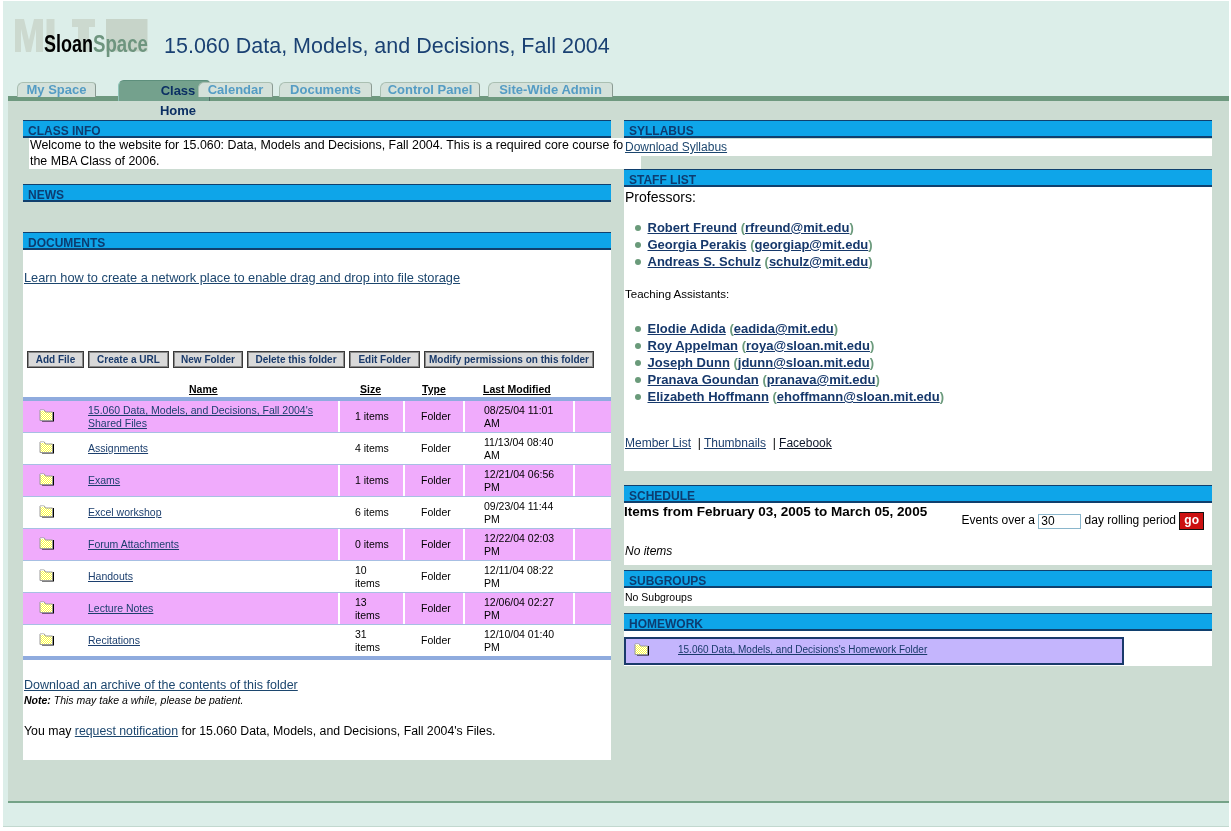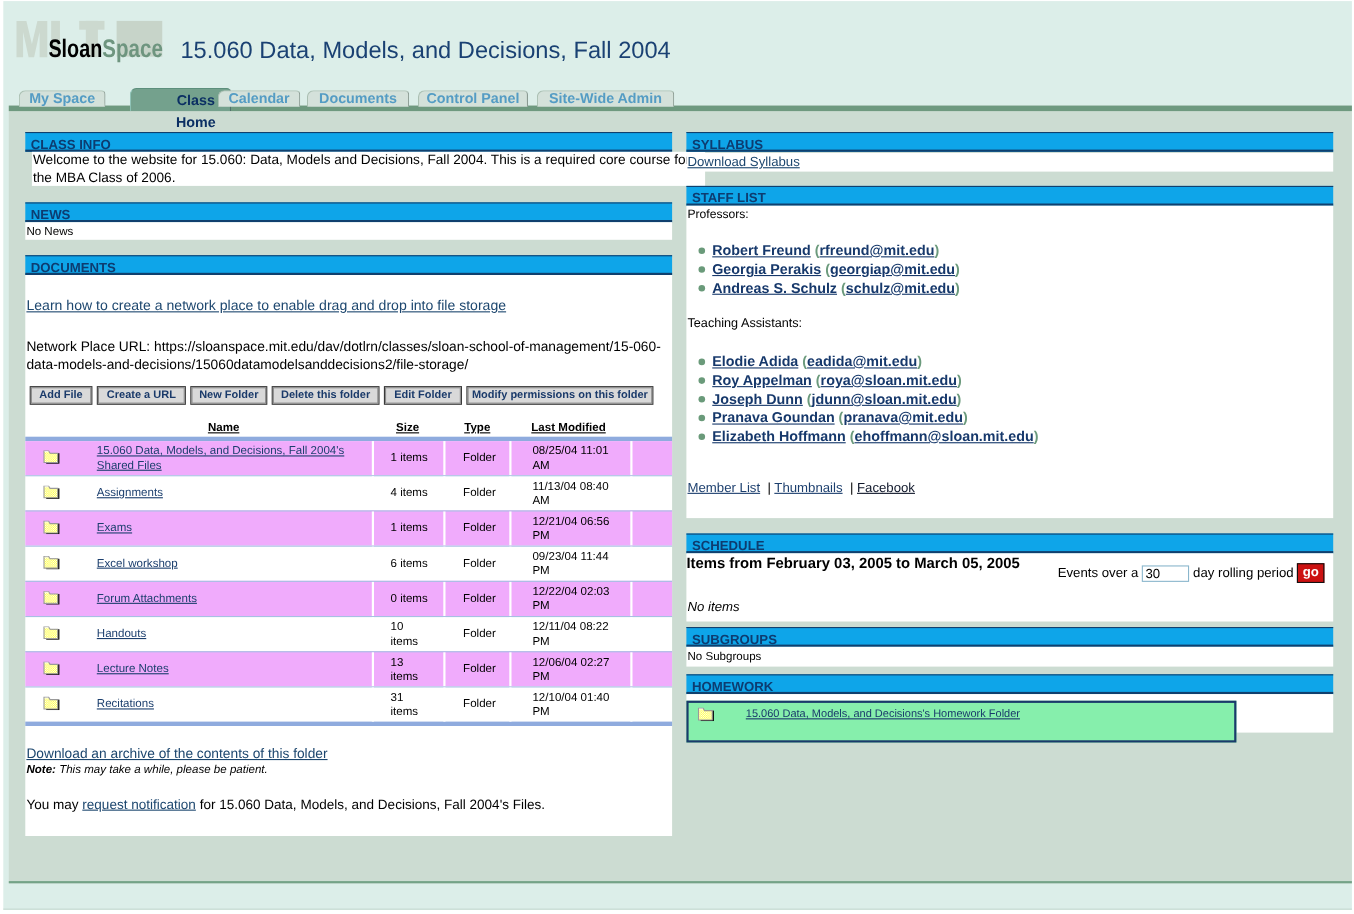--- a/index.html
+++ b/index.html
@@ -74,30 +74,26 @@
   <div class="bar" style="left:23px;top:120px;width:588px;">
       <span>CLASS INFO</span>
     </div>
   <div class="box" style="left:29px;top:138px;width:612px;height:31px;">
     <div style="font-size:12.4px;line-height:15.5px;padding-left:1px;">Welcome to the website for 15.060: Data, Models and Decisions, Fall 2004. This is a required core course for the MBA Class of 2006.</div>
   </div>
 
   <div class="bar" style="left:23px;top:184px;width:588px;">
       <span>NEWS</span>
     </div>
-  <div class="box" style="left:23px;top:202px;width:588px;height:16px;">
-    <div style="font-size:10.5px;padding-left:1px;padding-top:3px;">No News</div>
-  </div>
 
   <div class="bar" style="left:23px;top:232px;width:588px;">
       <span>DOCUMENTS</span>
     </div>
   <div class="box" style="left:23px;top:250px;width:588px;height:510px;" id="docbox">
     <div style="padding:20px 0 0 1px;font-size:12.8px;"><a href="#">Learn how to create a network place to enable drag and drop into file storage</a></div>
-    <div style="padding:22px 0 0 1px;font-size:12.5px;line-height:16px;">Network Place URL: https://sloanspace.mit.edu/dav/dotlrn/classes/sloan-school-of-management/15-060-<br>data-models-and-decisions/15060datamodelsanddecisions2/file-storage/</div>
     <div id="btnrow" style="position:absolute;left:4px;top:101px;white-space:nowrap;">
       <span class="btn" style="width:57px;">Add File</span><span class="btn" style="width:81px;">Create a URL</span><span class="btn" style="width:70px;">New Folder</span><span class="btn" style="width:98px;">Delete this folder</span><span class="btn" style="width:71px;">Edit Folder</span><span class="btn" style="width:170px;">Modify permissions on this folder</span>
     </div>
     <div class="tbl">
       <div class="thead">
           <span style="left:166px;">Name</span>
           <span style="left:337px;">Size</span>
           <span style="left:399px;">Type</span>
           <span style="left:460px;">Last Modified</span>
         </div>
@@ -289,21 +285,21 @@
       <span>SYLLABUS</span>
     </div>
   <div class="box" style="left:624px;top:139px;width:588px;height:17px;">
     <div style="font-size:12px;padding-left:1px;padding-top:1px;"><a href="#">Download Syllabus</a></div>
   </div>
 
   <div class="bar" style="left:624px;top:169px;width:588px;">
       <span>STAFF LIST</span>
     </div>
   <div class="box" style="left:624px;top:187px;width:588px;height:284px;">
-    <div style="position:absolute;left:1px;top:2px;font-size:11px;">Professors:</div>
+    <div style="position:absolute;left:1px;top:2px;font-size:14px;">Professors:</div>
     <ul class="staff" style="position:absolute;left:0;top:33px;width:580px;">
       <li><a class="nm2" href="#">Robert Freund</a> <span class="par">(</span><a class="em" href="#">rfreund@mit.edu</a><span class="par">)</span></li>
       <li><a class="nm2" href="#">Georgia Perakis</a> <span class="par">(</span><a class="em" href="#">georgiap@mit.edu</a><span class="par">)</span></li>
       <li><a class="nm2" href="#">Andreas S. Schulz</a> <span class="par">(</span><a class="em" href="#">schulz@mit.edu</a><span class="par">)</span></li>
     </ul>
     <div style="position:absolute;left:1px;top:101px;font-size:11.5px;">Teaching Assistants:</div>
     <ul class="staff" style="position:absolute;left:0;top:134px;width:580px;">
       <li><a class="nm2" href="#">Elodie Adida</a> <span class="par">(</span><a class="em" href="#">eadida@mit.edu</a><span class="par">)</span></li>
       <li><a class="nm2" href="#">Roy Appelman</a> <span class="par">(</span><a class="em" href="#">roya@sloan.mit.edu</a><span class="par">)</span></li>
       <li><a class="nm2" href="#">Joseph Dunn</a> <span class="par">(</span><a class="em" href="#">jdunn@sloan.mit.edu</a><span class="par">)</span></li>
@@ -326,21 +322,21 @@
       <span>SUBGROUPS</span>
     </div>
   <div class="box" style="left:624px;top:588px;width:588px;height:18px;">
     <div style="font-size:10.5px;padding-left:1px;padding-top:3px;">No Subgroups</div>
   </div>
 
   <div class="bar" style="left:624px;top:613px;width:588px;">
       <span>HOMEWORK</span>
     </div>
   <div class="box" style="left:624px;top:631px;width:588px;height:35px;">
-    <div style="position:absolute;left:0;top:6px;width:500px;height:38px;background:#86efac;border:2px solid #1a3a6b;">
+    <div style="position:absolute;left:0;top:6px;width:500px;height:28px;background:#c4b5fd;border:2px solid #1a3a6b;">
       <span style="position:absolute;left:8px;top:3px;"><svg width="16" height="14" viewBox="0 0 16 14">
             <defs>
               <pattern id="ck" width="2" height="2" patternUnits="userSpaceOnUse">
                 <rect width="2" height="2" fill="#ffff3d"></rect>
                 <rect x="1" width="1" height="1" fill="#ffffff"></rect>
                 <rect y="1" width="1" height="1" fill="#ffffff"></rect>
               </pattern>
             </defs>
             <rect x="3" y="4" width="12" height="9.5" fill="#000000"></rect>
             <path d="M1 12.5 V2 h4.3 l1.2 2 h7 v8.5 z" fill="url(#ck)" stroke="#9a9a9a" stroke-width="1"></path>

